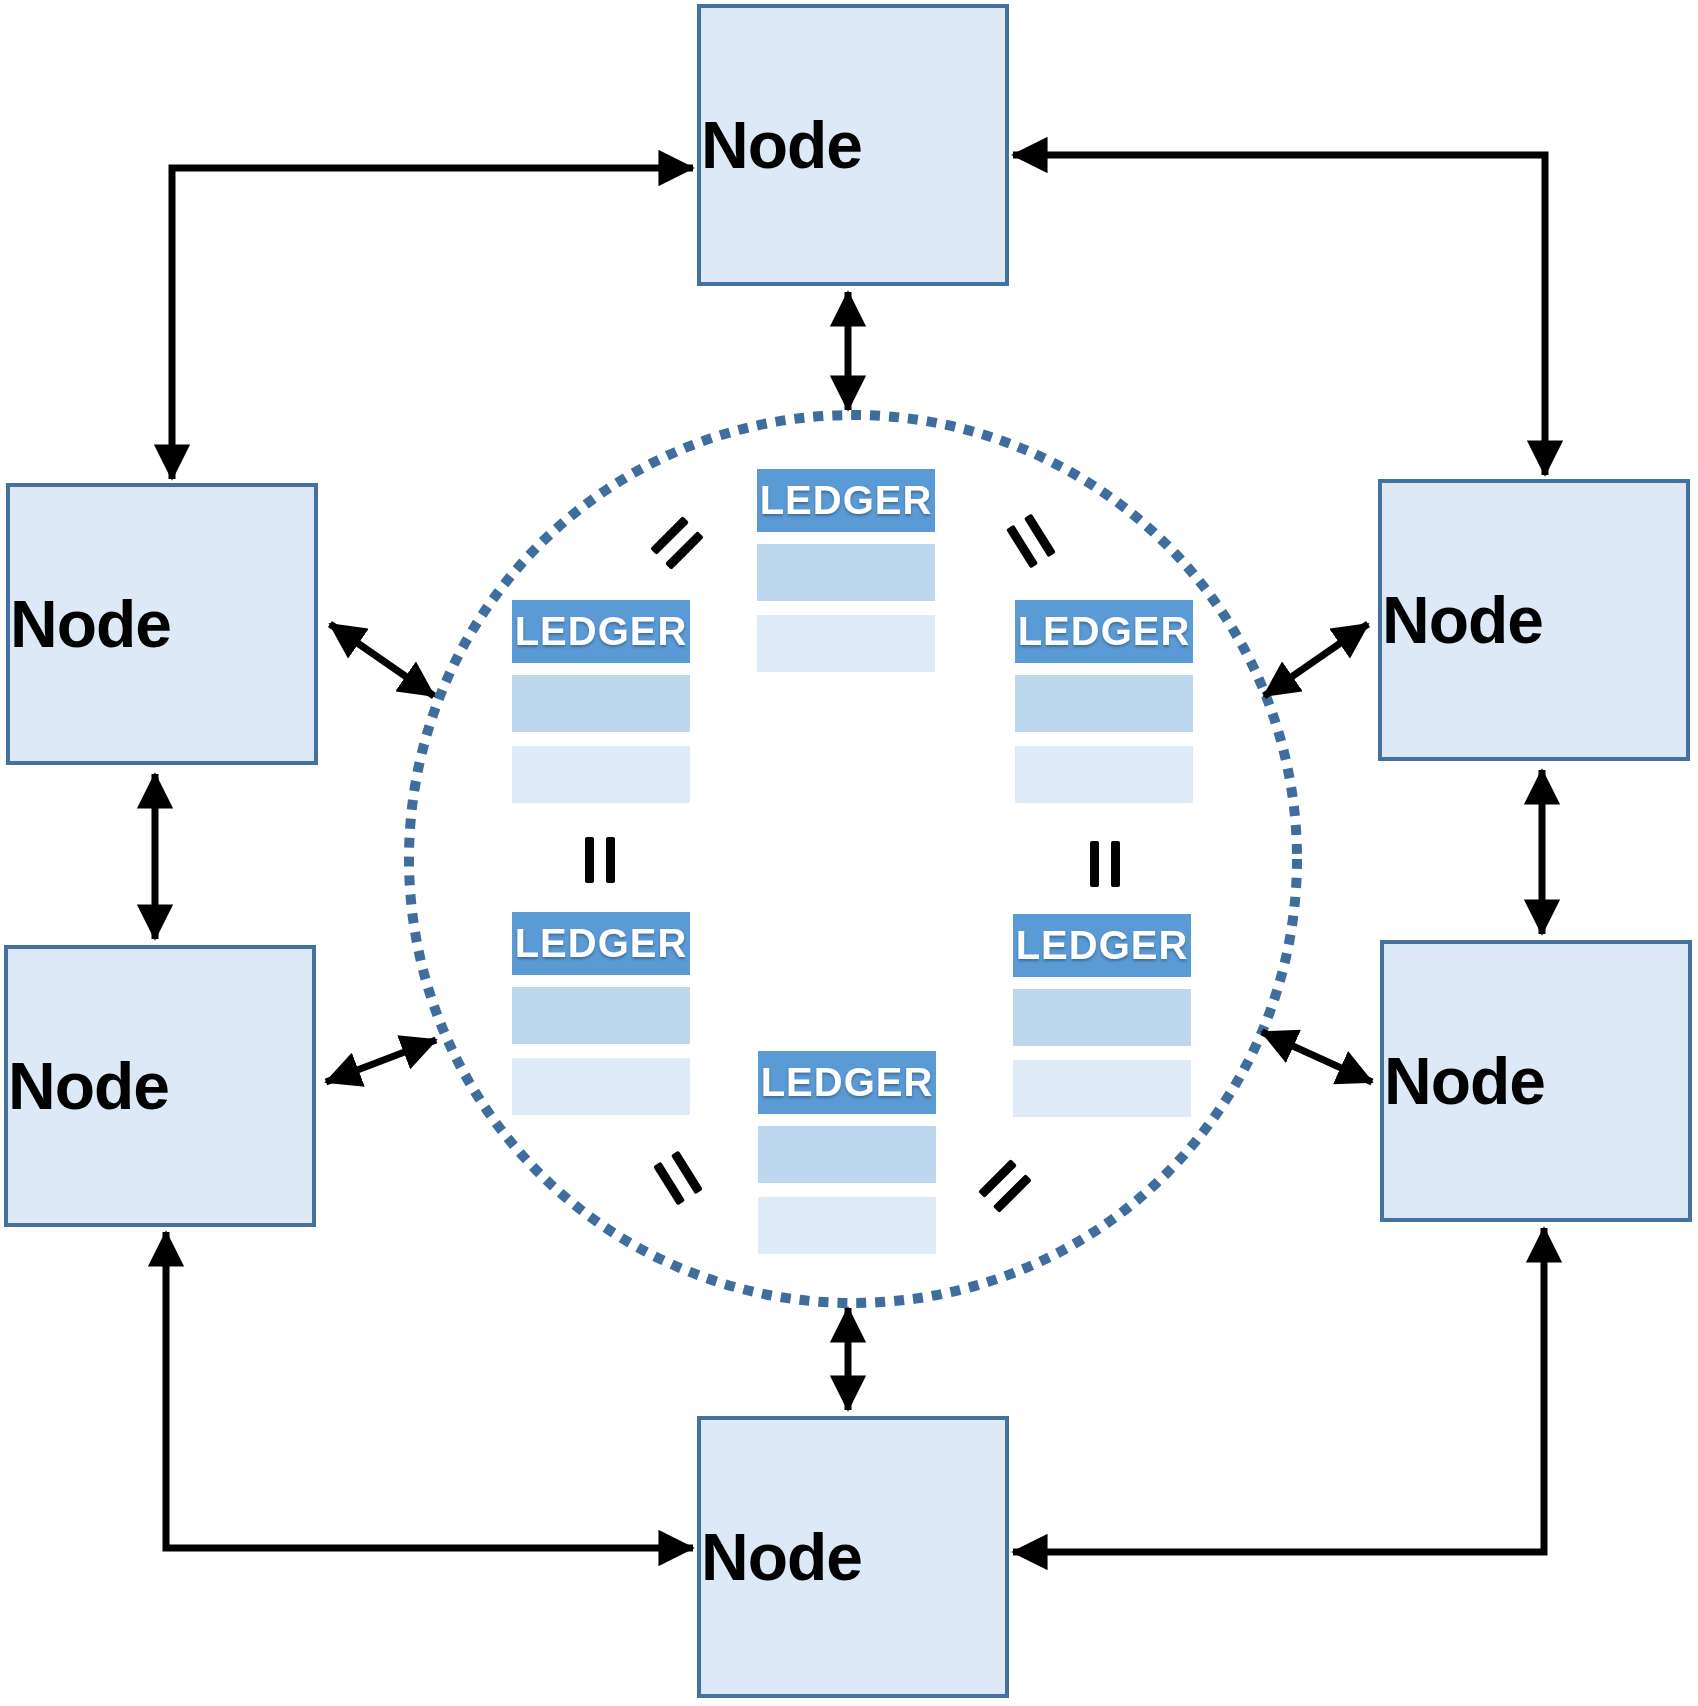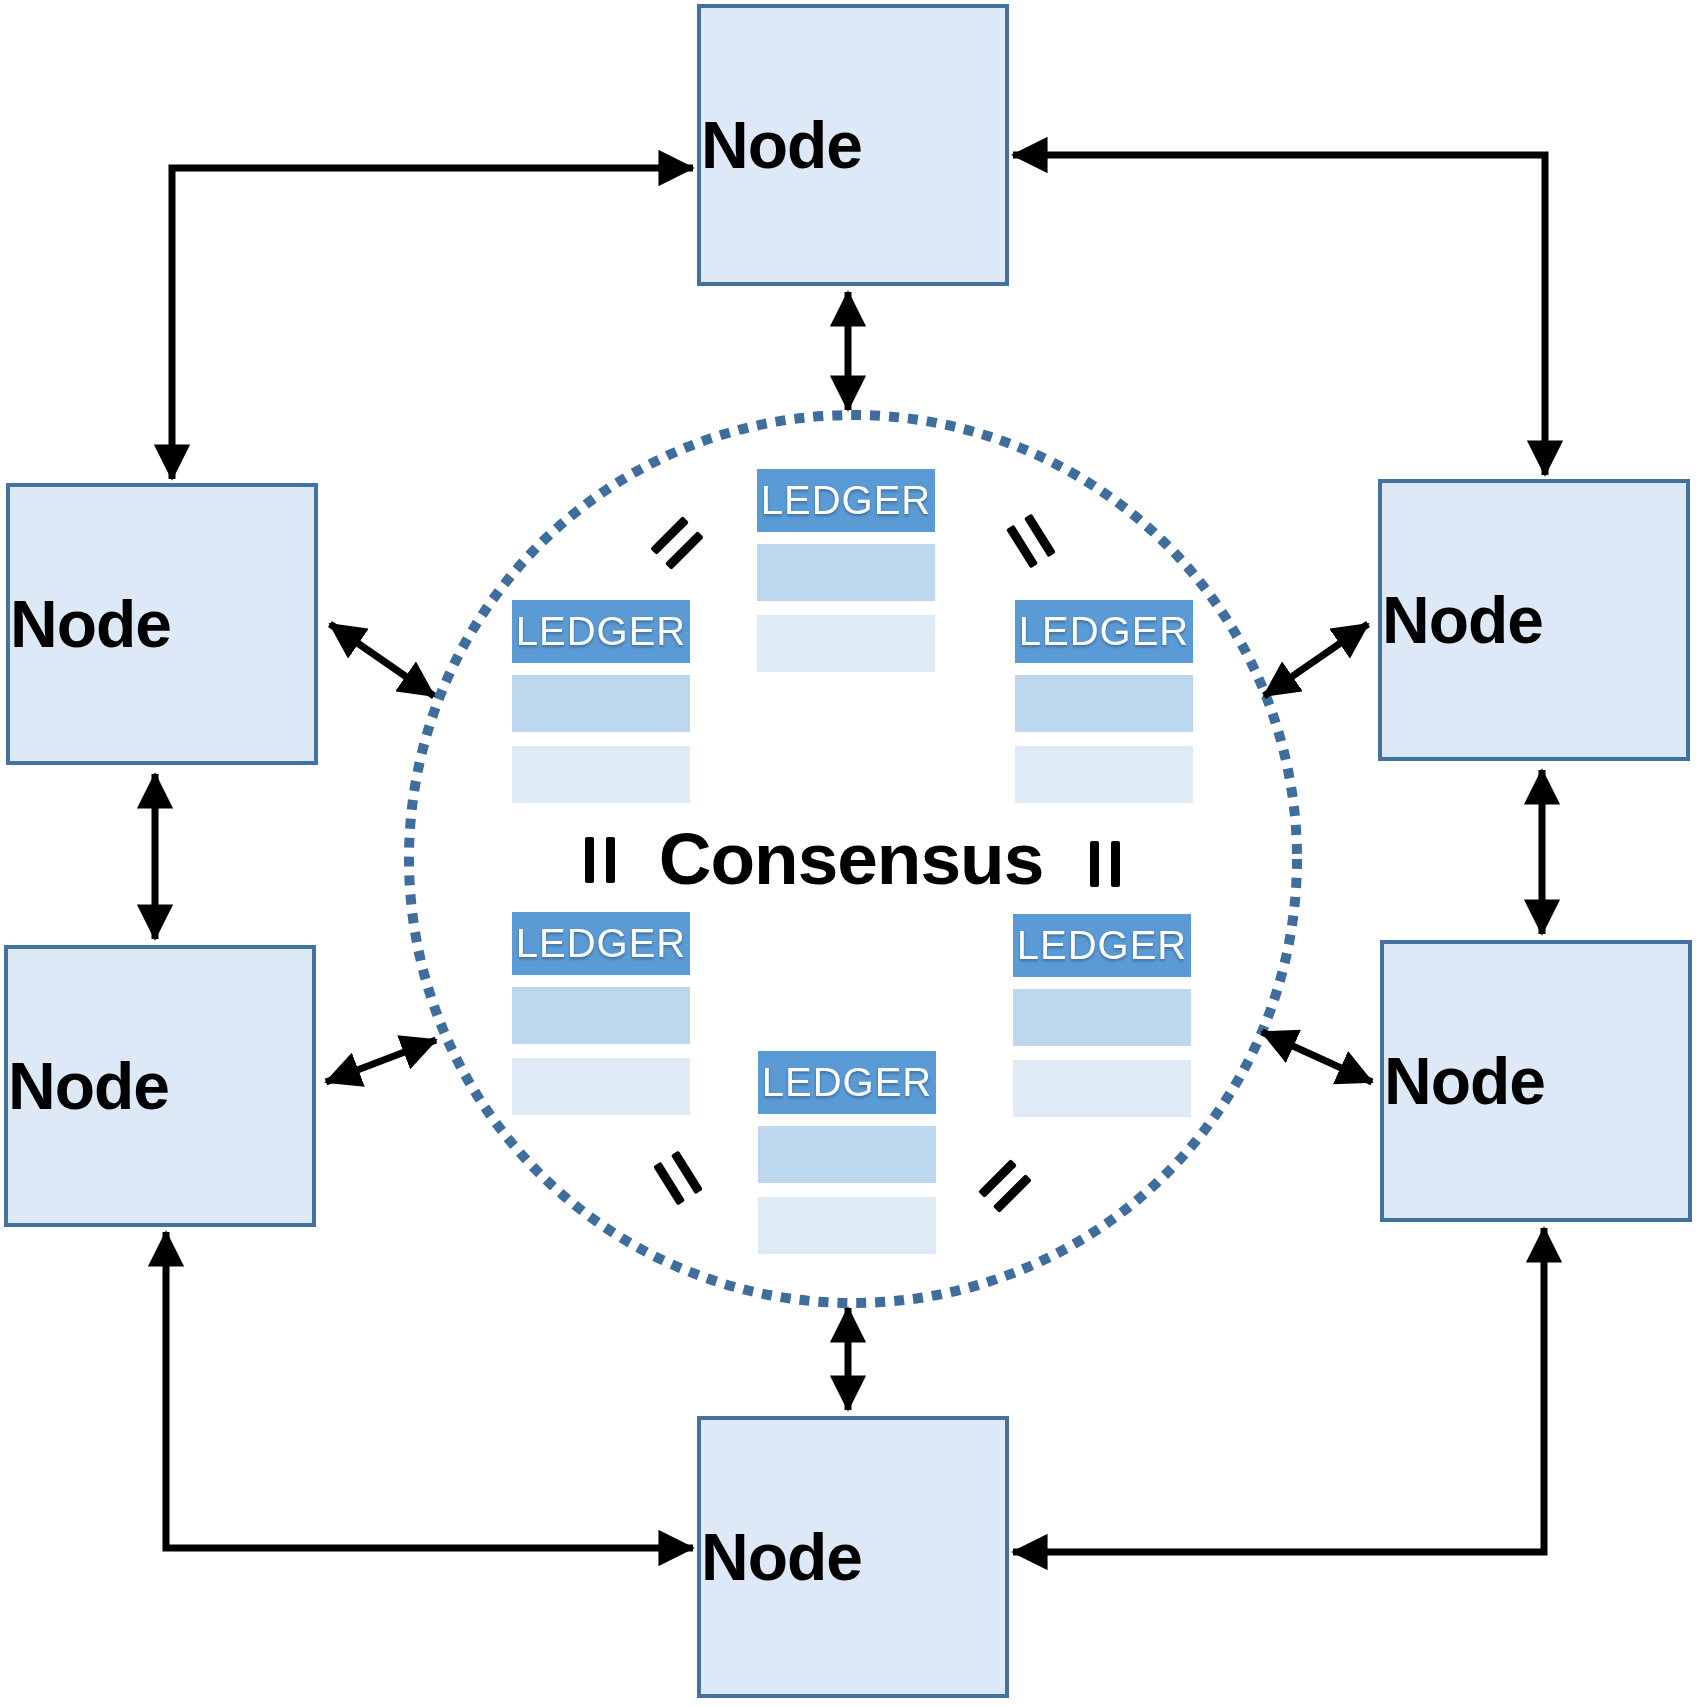--- a/index.html
+++ b/index.html
@@ -42,21 +42,21 @@
   .node-upper-left{left:6px;top:483px;}
   .node-upper-right{left:1378px;top:479px;}
   .node-lower-left{left:4px;top:945px;}
   .node-lower-right{left:1380px;top:940px;}
   .node-bottom{left:697px;top:1416px;}
 
   .ledger{position:absolute;width:178px;}
   .ledger .hdr{
     height:63px;background:var(--ledger-header);
     display:flex;align-items:center;justify-content:center;
-    color:var(--ledger-text);font-size:40px;font-weight:400;
+    color:var(--ledger-text);font-size:40px;font-weight:700;
     letter-spacing:1px;
     text-shadow:0 2px 3px rgba(30,50,80,.45);
     margin-bottom:12px;
   }
   .ledger .row1{height:57px;background:var(--ledger-row-1);margin-bottom:14px;}
   .ledger .row2{height:57px;background:var(--ledger-row-2);}
   .ledger-top{left:757px;top:469px;}
   .ledger-upper-left{left:512px;top:600px;}
   .ledger-upper-right{left:1015px;top:600px;}
   .ledger-lower-left{left:512px;top:912px;}
@@ -157,21 +157,20 @@
     <div class="hdr">LEDGER</div>
     <div class="row1"></div>
     <div class="row2"></div>
   </div>
   <div class="ledger ledger-bottom">
     <div class="hdr">LEDGER</div>
     <div class="row1"></div>
     <div class="row2"></div>
   </div>
 
-  <div class="consensus">Consensus</div>
 
   <div class="eq eq-tl">
     <span class="bar"></span>
     <span class="bar"></span>
   </div>
   <div class="eq eq-tr">
     <span class="bar"></span>
     <span class="bar"></span>
   </div>
   <div class="eq eq-ml">

